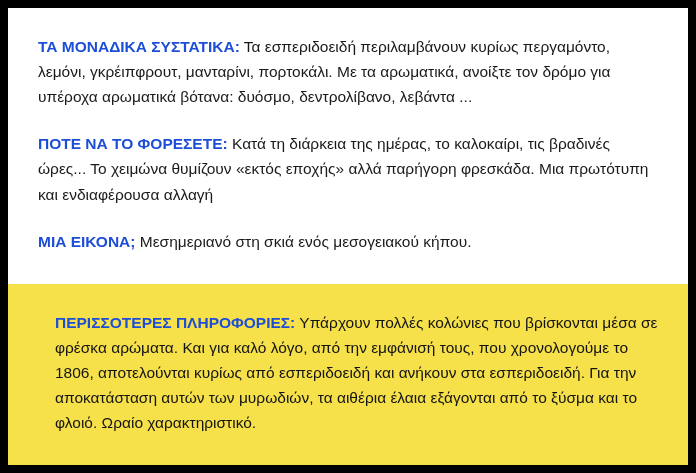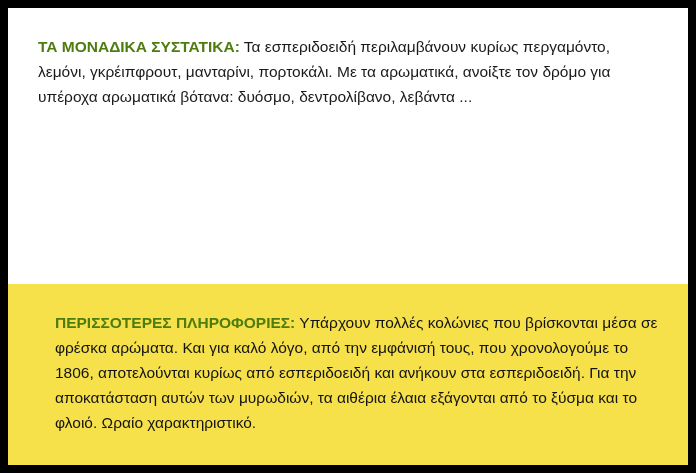--- a/index.html
+++ b/index.html
@@ -49,40 +49,46 @@
     font-size: 15.5px;
     line-height: 1.62;
     color: #1a1a1a;
     text-align: left;
   }
   p.block:last-child {
     margin-bottom: 0;
   }
   .lead {
     font-weight: bold;
-    color: #4d7c0f;
+    color: #1d4ed8;
     text-align: right;
   }
   .yellow-section p.block {
     color: #141414;
   }
 </style>
 </head>
 <body>
 
 <div class="page">
   <div class="sheet">
 
     <div class="white-section">
 
       <p class="block">
         <span class="lead">ΤΑ ΜΟΝΑΔΙΚΑ ΣΥΣΤΑΤΙΚΑ:</span><span> Τα εσπεριδοειδή περιλαμβάνουν κυρίως περγαμόντο, λεμόνι, γκρέιπφρουτ, μανταρίνι, πορτοκάλι. Με τα αρωματικά, ανοίξτε τον δρόμο για υπέροχα αρωματικά βότανα: δυόσμο, δεντρολίβανο, λεβάντα ...</span>
       </p>
 
+      <p class="block">
+        <span class="lead">ΠΟΤΕ ΝΑ ΤΟ ΦΟΡΕΣΕΤΕ:</span><span> Κατά τη διάρκεια της ημέρας, το καλοκαίρι, τις βραδινές ώρες... Το χειμώνα θυμίζουν «εκτός εποχής» αλλά παρήγορη φρεσκάδα. Μια πρωτότυπη και ενδιαφέρουσα αλλαγή</span>
+      </p>
 
+      <p class="block">
+        <span class="lead">ΜΙΑ ΕΙΚΟΝΑ;</span><span> Μεσημεριανό στη σκιά ενός μεσογειακού κήπου.</span>
+      </p>
 
     </div>
 
     <div class="yellow-section">
       <p class="block">
         <span class="lead">ΠΕΡΙΣΣΟΤΕΡΕΣ ΠΛΗΡΟΦΟΡΙΕΣ:</span><span> Υπάρχουν πολλές κολώνιες που βρίσκονται μέσα σε φρέσκα αρώματα. Και για καλό λόγο, από την εμφάνισή τους, που χρονολογούμε το 1806, αποτελούνται κυρίως από εσπεριδοειδή και ανήκουν στα εσπεριδοειδή. Για την αποκατάσταση αυτών των μυρωδιών, τα αιθέρια έλαια εξάγονται από το ξύσμα και το φλοιό. Ωραίο χαρακτηριστικό.</span>
       </p>
     </div>
 
   </div>

